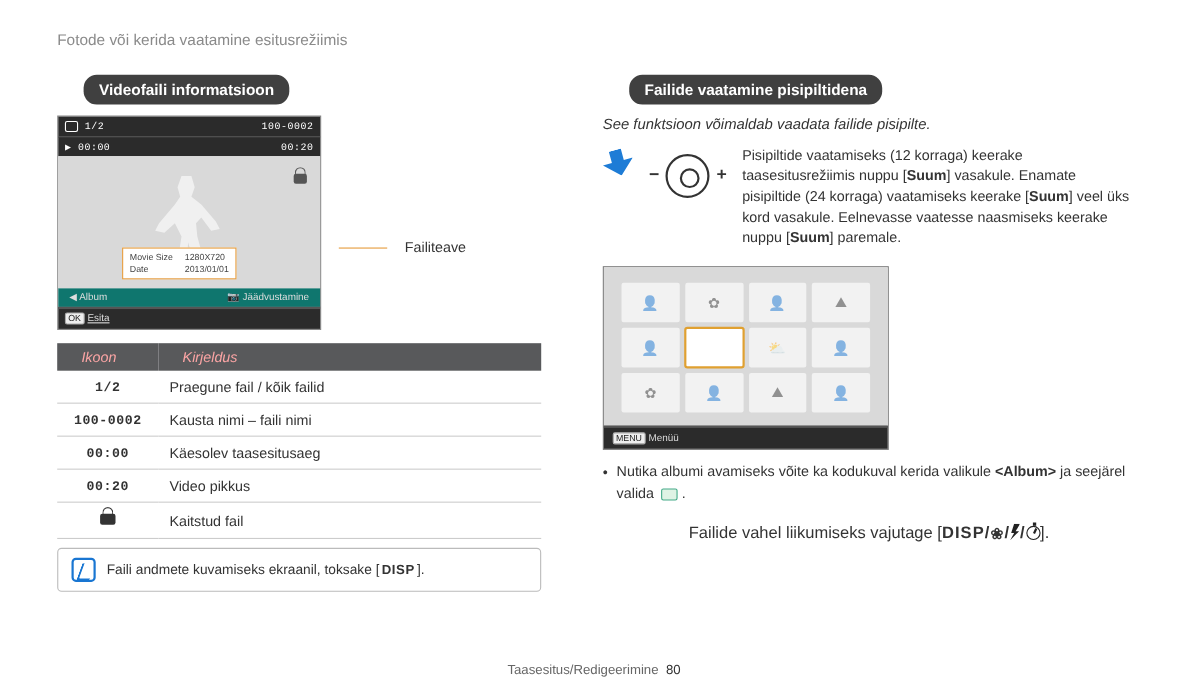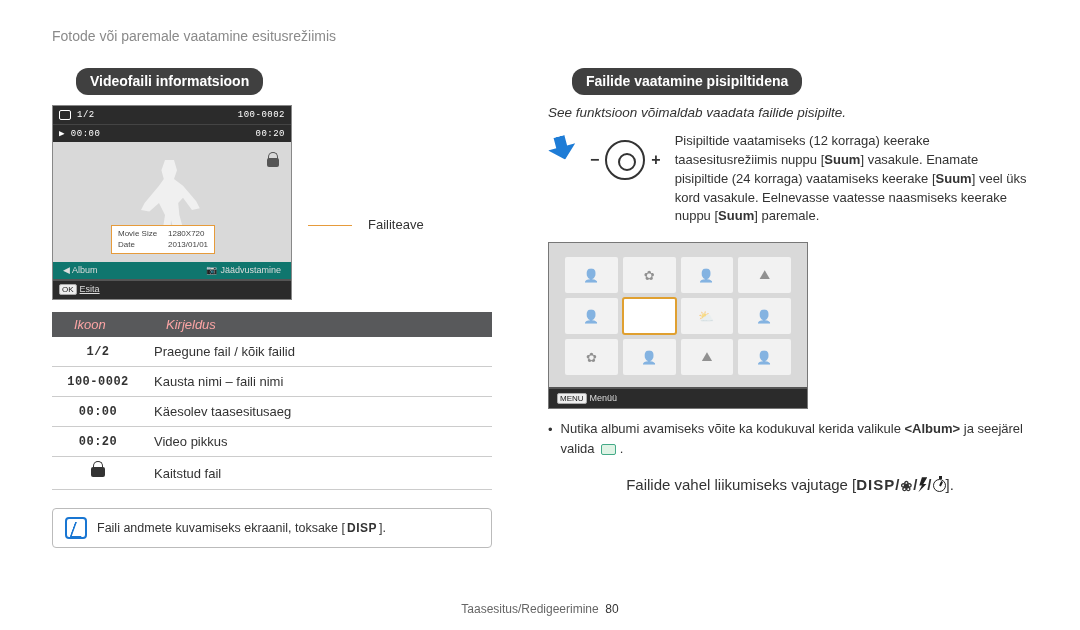--- a/index.html
+++ b/index.html
@@ -110,21 +110,21 @@
   table.desc th.c1 { width:92px; }
   table.desc td {
     border-bottom:1px solid #ccc; padding:7px 10px; font-size:13px; vertical-align:middle;
   }
   table.desc td.c1 { font-family:"Courier New",monospace; font-weight:bold; font-size:12px; text-align:center; letter-spacing:0.5px;}
   .lock-cell { display:inline-block; width:16px; height:14px; position:relative; }
   .lock-cell::before{ content:""; position:absolute; left:3px; top:-3px; width:8px; height:7px; border:1.5px solid #333; border-bottom:none; border-radius:5px 5px 0 0;}
   .lock-cell::after{ content:""; position:absolute; left:1px; top:3px; width:14px; height:10px; background:#333; border-radius:2px;}
 
   .note-box {
-    margin-top: 18px;
+    margin-top: 8px;
     border:1px solid #bbb; border-radius:4px;
     display:flex; align-items:center; gap:10px; padding:8px 12px;
     font-size:12.5px;
   }
   .note-icon {
     width:22px; height:22px; border:2px solid #1976d2; border-radius:4px; position:relative; flex:none;
   }
   .note-icon::after{
     content:""; position:absolute; left:5px; top:3px; width:10px; height:14px;
     border-left:2px solid #1976d2; border-bottom:2px solid #1976d2; transform:skewX(-20deg);
@@ -191,21 +191,21 @@
 
   .footer {
     position:absolute; bottom:14px; left:0; width:100%; text-align:center;
     font-size:12px; color:#666;
   }
   .footer b { color:#333; font-weight:normal; }
 </style>
 </head>
 <body>
 
-<div class="page-subtitle">Fotode või paremale vaatamine esitusrežiimis</div>
+<div class="page-subtitle">Fotode või kerida vaatamine esitusrežiimis</div>
 
 <div class="cols">
 
   <div class="col-left">
     <div class="pill">Videofaili informatsioon</div>
 
     <div class="vidbox-wrap">
       <div class="vidbox">
         <div class="vb-top">
           <div class="vb-top-left">

